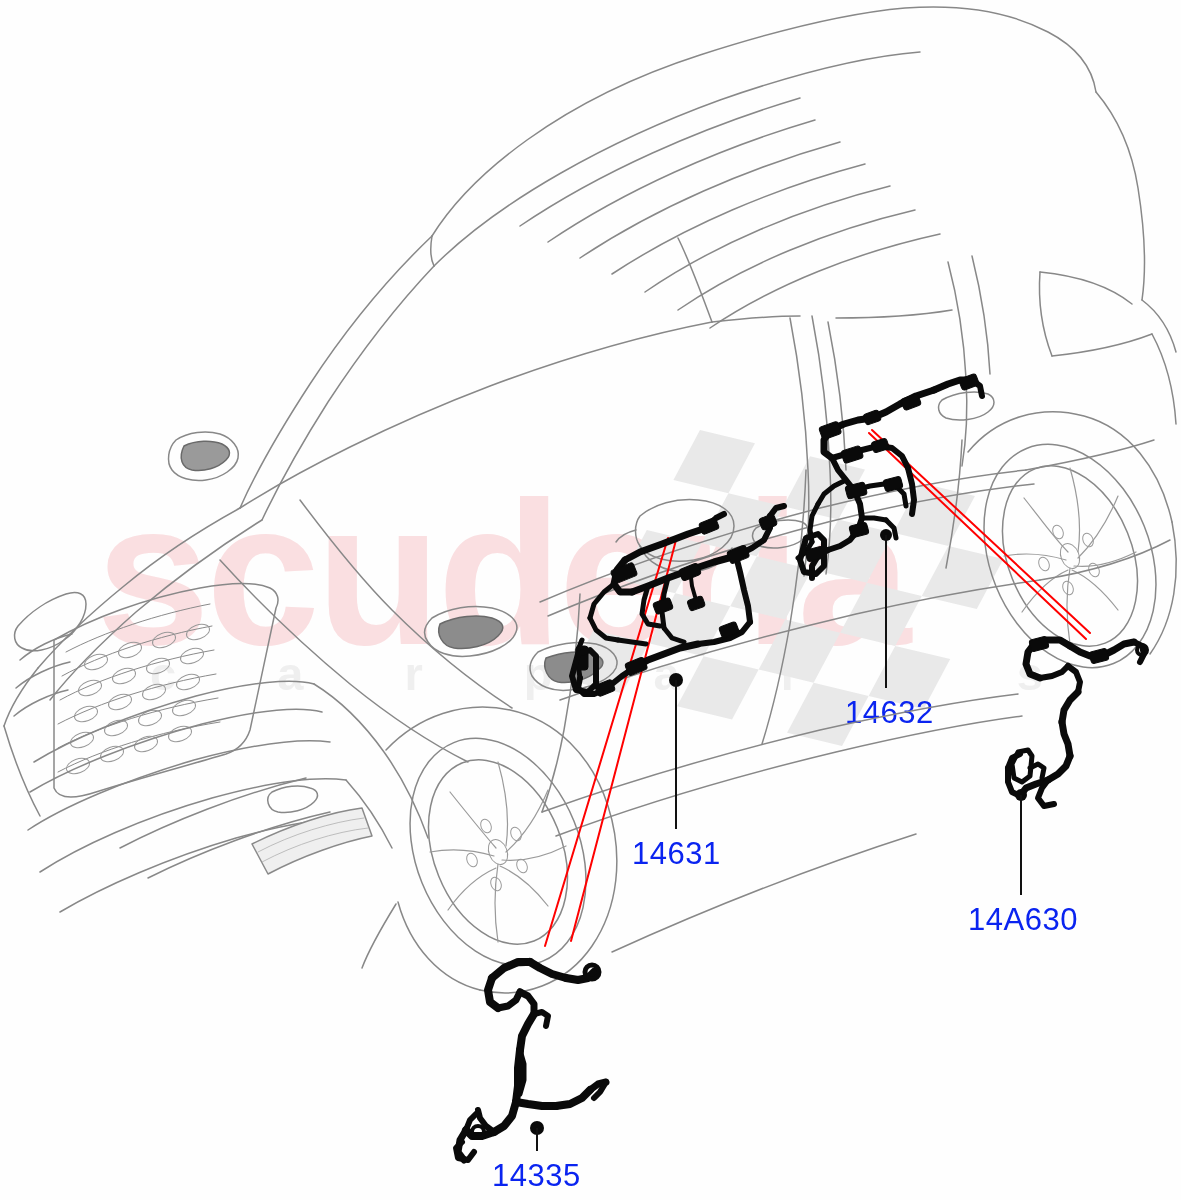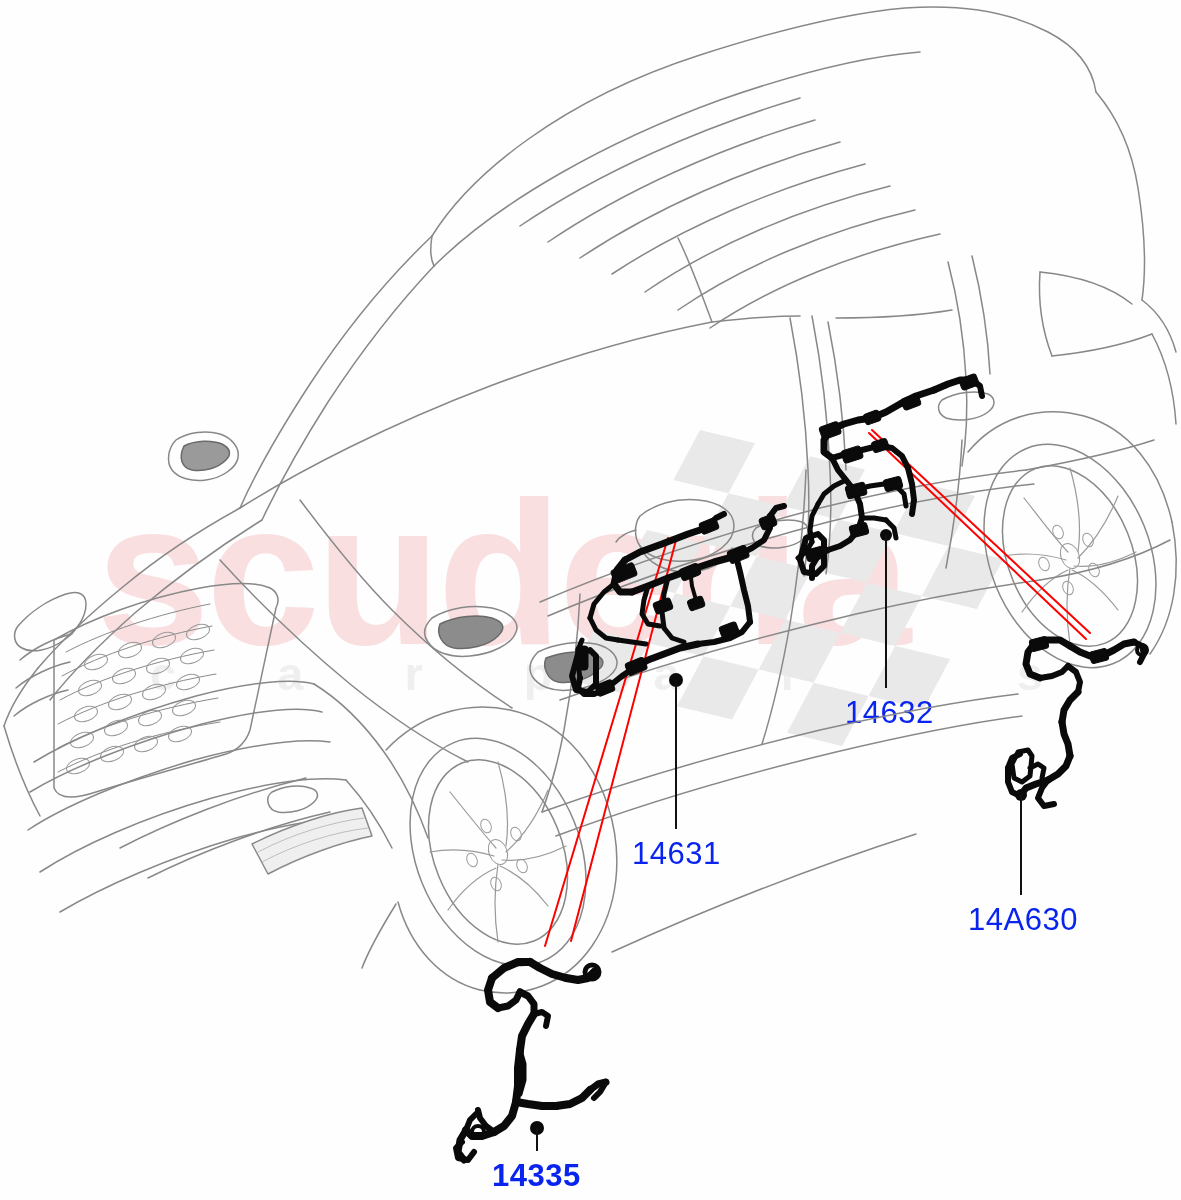--- a/index.html
+++ b/index.html
@@ -431,15 +431,15 @@
       <line x1="676" y1="829" x2="676" y2="680"></line>
       <line x1="886" y1="688" x2="886" y2="535"></line>
       <line x1="1021" y1="895" x2="1021" y2="795"></line>
       <line x1="537" y1="1151" x2="537" y2="1128"></line>
     </g>
   </svg>
 
   <div class="lbl" style="left:632px;top:838px;">14631</div>
   <div class="lbl" style="left:845px;top:697px;">14632</div>
   <div class="lbl" style="left:968px;top:904px;text-align:center;">14A630</div>
-  <div class="lbl" style="left:492px;top:1160px;font-weight:bold;">14335</div>
+  <div class="lbl" style="left:492px;top:1160px;">14335</div>
 
 </div>
 
 </body></html>

